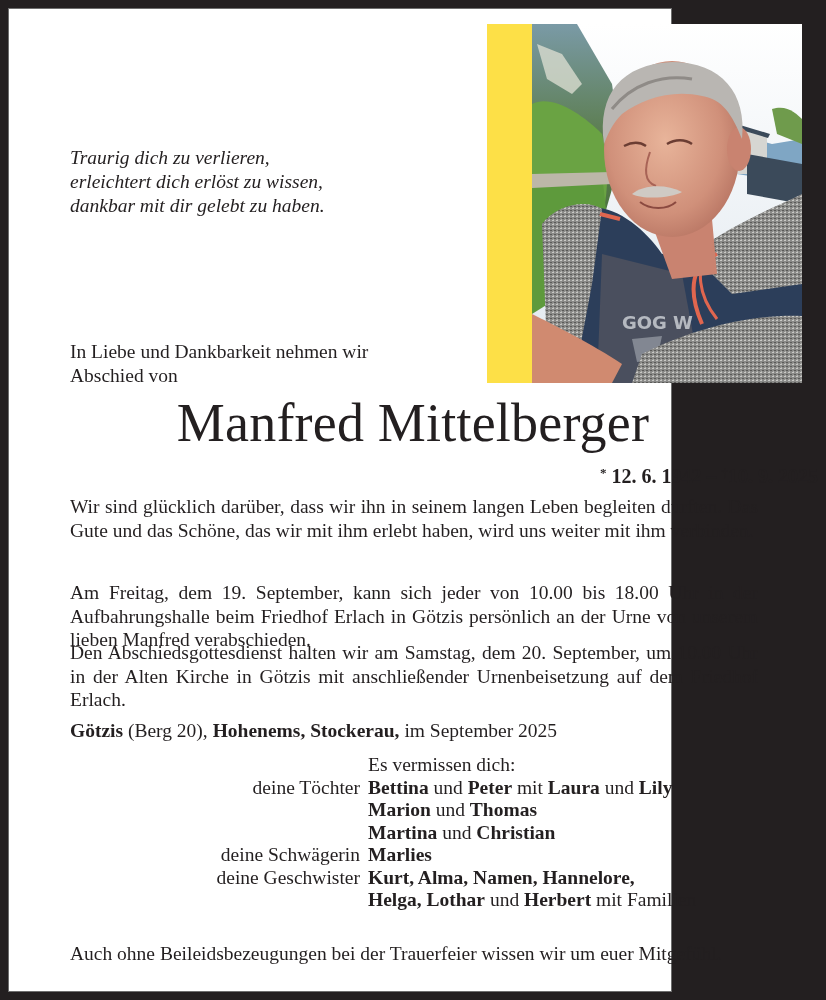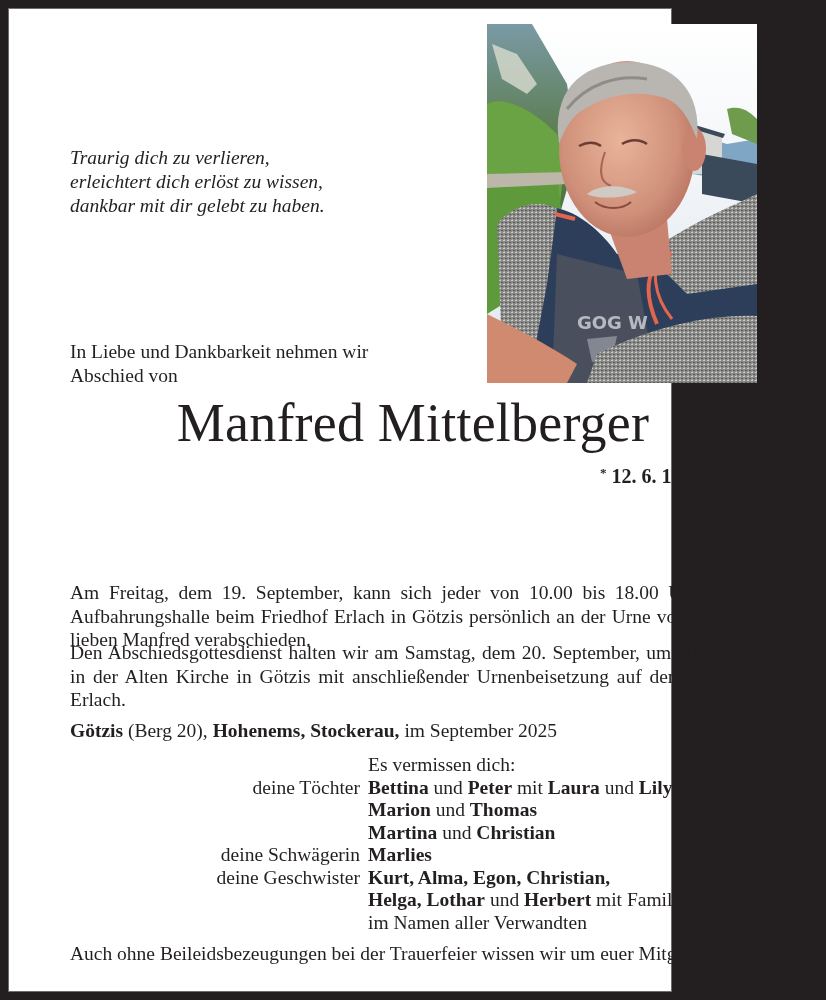--- a/index.html
+++ b/index.html
@@ -23,21 +23,22 @@
       left: 62px; top: 138px;
       font-style: italic;
       font-size: 19.5px;
       line-height: 24px;
       white-space: nowrap;
     }
     .photo {
       left: 479px; top: 16px;
       width: 270px; height: 359px;
       overflow: hidden;
-      background: #3b82f6;
+      background: #fde047;
+      padding-left: 45px;
     }
     .intro {
       left: 62px; top: 332px;
       font-size: 19.5px;
       line-height: 24px;
       white-space: nowrap;
       font-family: Liberation Serif, serif;
     }
     .name {
       left: 0; top: 383px; width: 810px;
@@ -186,20 +187,21 @@
 
   <div class="abs name">Manfred Mittelberger</div>
 
   <div class="abs dates">
     <sup>*</sup>
     <span>12. 6. 1942</span>
     <span>–</span>
     <sup>†</sup><span>10. 9. 2025</span>
   </div>
 
+  <div class="abs body-text p1">Wir sind glücklich darüber, dass wir ihn in seinem langen Leben begleiten durften. Das Gute und das Schöne, das wir mit ihm erlebt haben, wird uns weiter mit ihm verbinden.</div>
   <div class="abs body-text p2">Am Freitag, dem 19. September, kann sich jeder von 10.00 bis 18.00 Uhr in der Aufbahrungshalle beim Friedhof Erlach in Götzis persönlich an der Urne von unserem lieben Manfred verabschieden.</div>
   <div class="abs body-text p3">Den Abschiedsgottesdienst halten wir am Samstag, dem 20. September, um 10.00 Uhr in der Alten Kirche in Götzis mit anschließender Urnenbeisetzung auf dem Friedhof Erlach.</div>
 
   <div class="abs location">
     <b>Götzis</b><span> (Berg 20), </span><b>Hohenems, Stockerau,</b><span> im September 2025</span>
   </div>
 
   <div class="abs survivors">
     <div class="row">
       <span class="rel"></span>
@@ -217,27 +219,26 @@
         <div class="row">
           <span class="rel"></span>
           <span class="names"><b>Martina</b><span> und </span><b>Christian</b></span>
         </div>
         <div class="row">
           <span class="rel">deine Schwägerin</span>
           <span class="names"><b>Marlies</b></span>
         </div>
         <div class="row">
           <span class="rel">deine Geschwister</span>
-          <span class="names"><b>Kurt, Alma, Egon, Christian,</b></span>
+          <span class="names"><b>Kurt, Alma, Namen, Hannelore,</b></span>
         </div>
         <div class="row">
           <span class="rel"></span>
           <span class="names"><b>Helga, Lothar</b><span> und </span><b>Herbert</b><span> mit Familien</span></span>
         </div>
         <div class="row">
           <span class="rel"></span>
-          <span class="names"><span>im Namen aller Verwandten</span></span>
         </div>
       </div>
   </div>
 
   <div class="abs closing">Auch ohne Beileidsbezeugungen bei der Trauerfeier wissen wir um euer Mitgefühl.</div>
 </div>
 
 </body></html>

